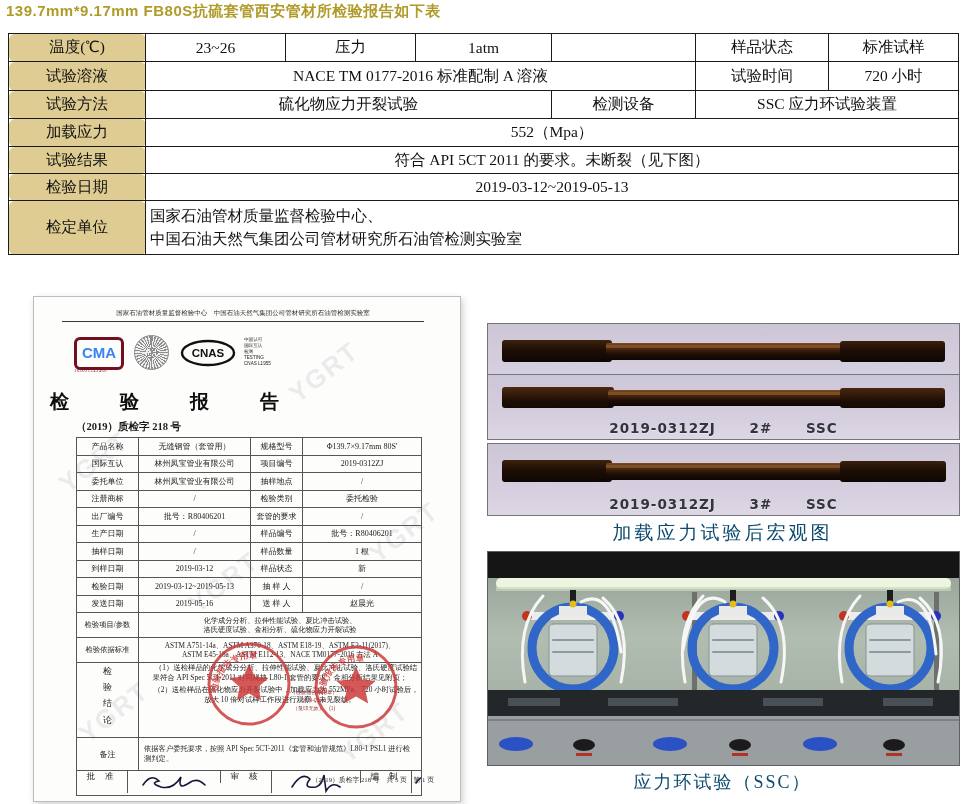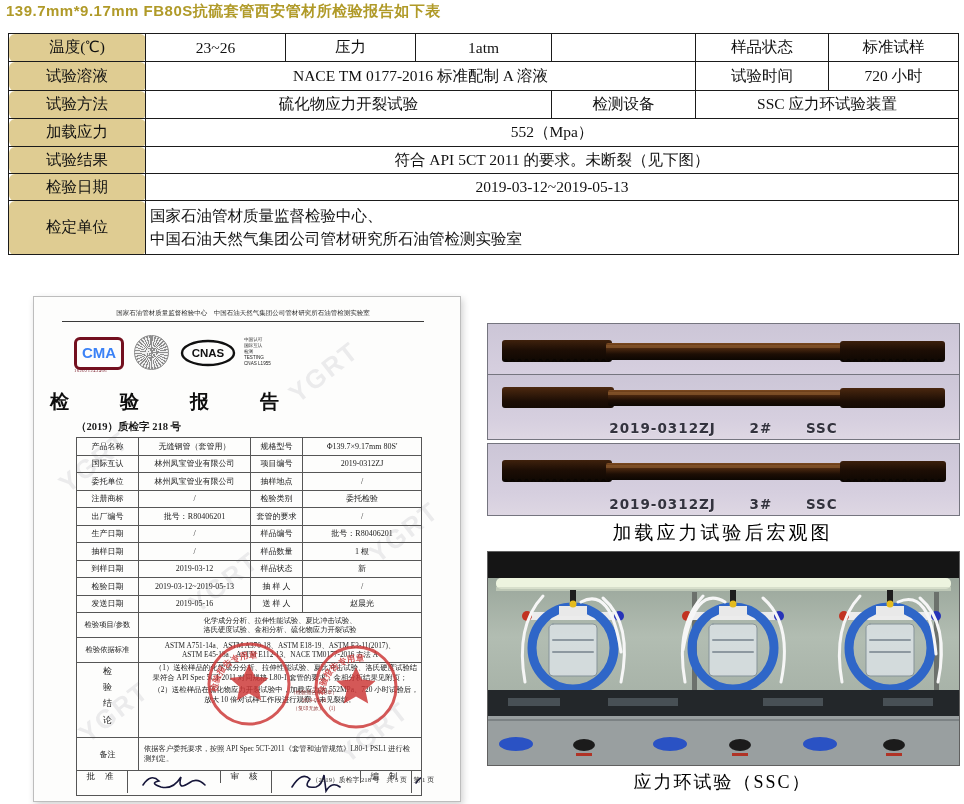--- a/index.html
+++ b/index.html
@@ -60,21 +60,21 @@
   .wm{color:rgba(125,125,140,.14);font-family:"Liberation Sans",sans-serif;
       font-weight:bold;font-size:26px;transform:rotate(-38deg);letter-spacing:2px;}
 
   
   .photo{left:487px;width:471px;border:1px solid #75757f;
          background:linear-gradient(180deg,#ccc6d7 0%,#d6cfdf 70%,#ded7e3 100%);overflow:hidden;}
   .photo .label{position:absolute;left:0;right:0;bottom:3px;text-align:center;
      font-family:"DejaVu Sans",sans-serif;font-weight:bold;font-size:13.5px;color:#33333e;
      letter-spacing:1px;text-shadow:0 1px 0 rgba(255,255,255,.35);}
   .photo .label span{margin:0 14px;}
-  .cap{left:487px;width:471px;text-align:center;color:#000000;font-family:Liberation Serif, serif;}
+  .cap{left:487px;width:471px;text-align:center;color:#0c4a6e;font-family:Liberation Serif, serif;}
   .cap1{top:520px;font-size:19px;letter-spacing:3px;}
   .cap2{top:770px;font-size:18px;letter-spacing:2px;}
 
   .equip{left:487px;top:551px;width:471px;height:213px;border:1px solid #606060;overflow:hidden;}
 </style>
 </head>
 <body>
 
 <div class="abs page-title">139.7mm*9.17mm FB80S抗硫套管西安管材所检验报告如下表</div>
 

